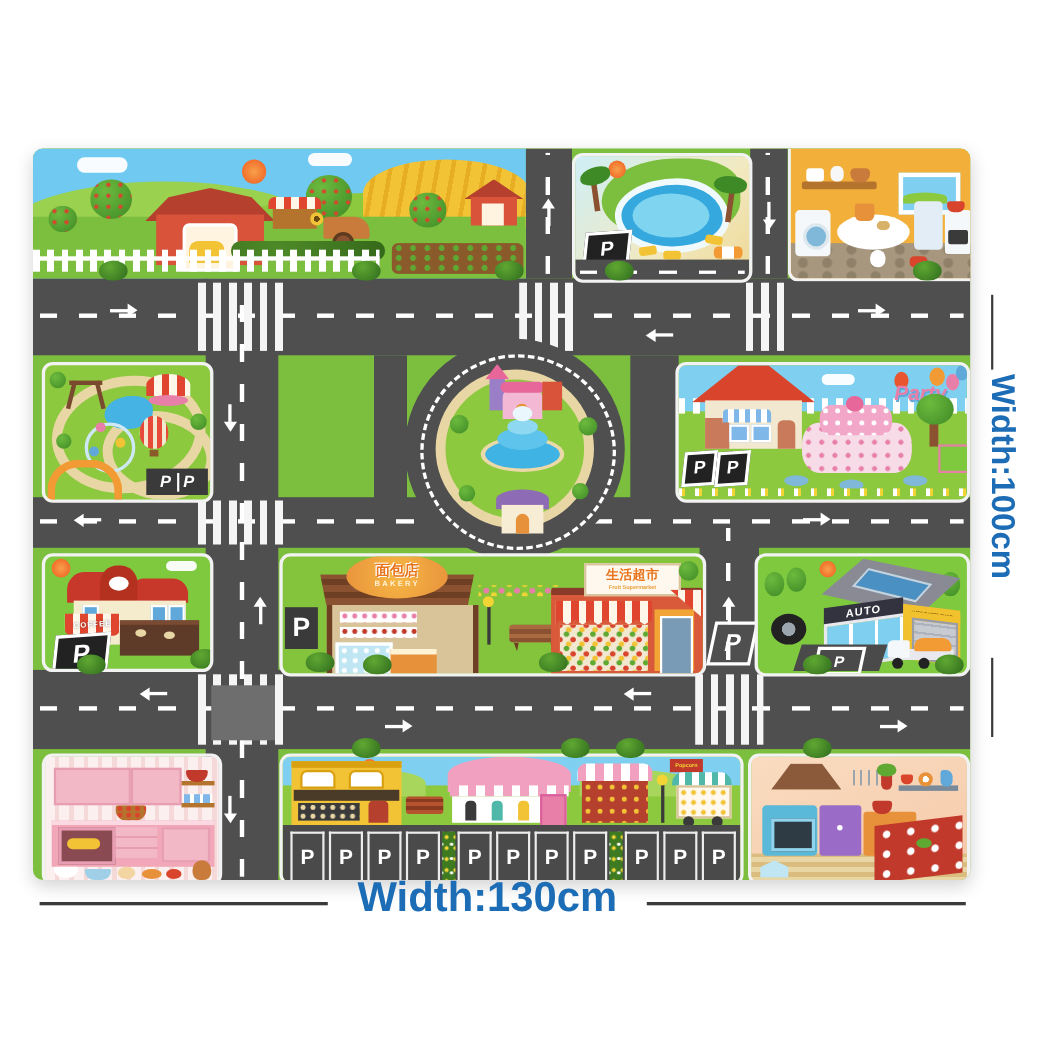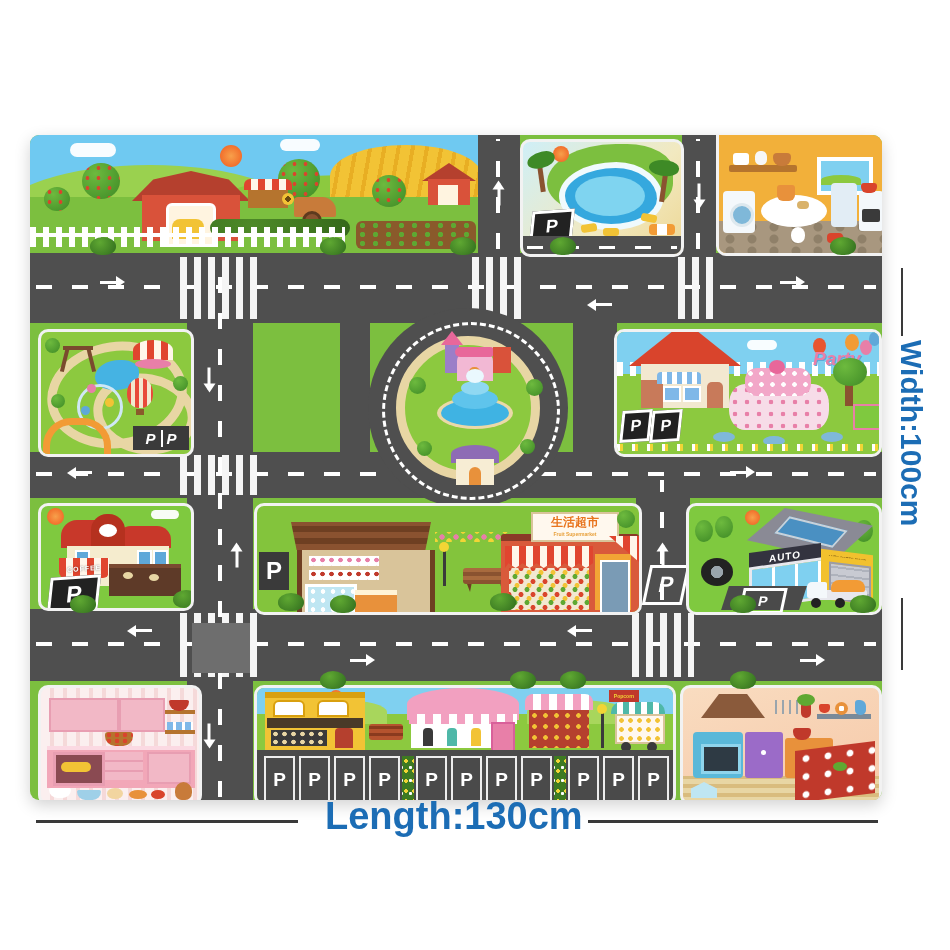--- a/index.html
+++ b/index.html
@@ -269,20 +269,24 @@
     <div class="a" style="left:108px;top:68px;width:10px;height:7px;background:#E8D6A4;border-radius:50%;"></div>
     <div class="a psign" style="left:8px;top:70px;width:44px;height:30px;font-size:23px;">P</div>
     <div class="a bush" style="left:132px;top:84px;"></div>
   </div>
 
   <div class="a blk" style="left:224px;top:368px;width:382px;height:106px;background:#83C43C;">
 
     <div class="a psign" style="left:2px;top:46px;width:30px;height:38px;font-size:24px;border:none;transform:none;background:#3A3A3A;">P</div>
 
     <div class="a" style="left:34px;top:16px;width:140px;height:28px;background:repeating-linear-gradient(0deg,#8A5230 0 6px,#6E3F22 6px 12px);clip-path:polygon(4% 100%,0 0,100% 0,96% 100%);"></div>
+    <div class="a" style="left:58px;top:-2px;width:92px;height:40px;background:radial-gradient(circle at 50% 45%,#F7B845,#E8913B);border-radius:50%;text-align:center;">
+      <span style="display:block;margin-top:6px;font-size:13px;font-weight:bold;color:#E8741E;text-shadow:1px 1px 0 #fff,-1px -1px 0 #fff;">面包店</span>
+      <span style="display:block;font-size:7px;font-weight:bold;color:#FFF3D5;letter-spacing:2px;">BAKERY</span>
+    </div>
     <div class="a" style="left:40px;top:44px;width:128px;height:62px;background:#D9C49A;border-left:5px solid #6E3F22;border-right:5px solid #6E3F22;"></div>
     <div class="a" style="left:52px;top:50px;width:70px;height:10px;background:#fff;background-image:radial-gradient(circle,#E87FA8 2px,transparent 2.6px);background-size:9px 8px;"></div>
     <div class="a" style="left:52px;top:64px;width:70px;height:10px;background:#fff;background-image:radial-gradient(circle,#C0392B 2px,transparent 2.6px);background-size:9px 8px;"></div>
     <div class="a" style="left:48px;top:78px;width:46px;height:28px;background:#BFE6F2;border:3px solid #fff;background-image:radial-gradient(circle,#fff 2px,transparent 2.6px);background-size:10px 9px;"></div>
     <div class="a" style="left:98px;top:84px;width:42px;height:22px;background:#E8913B;border-top:5px solid #FFF3D5;"></div>
 
     <div class="a" style="left:178px;top:26px;width:78px;height:10px;background-image:radial-gradient(circle,#E87FA8 2.4px,transparent 3px),radial-gradient(circle,#F2D535 2.4px,transparent 3px);background-size:14px 10px,14px 10px;background-position:0 0,7px 4px;"></div>
     <div class="a" style="left:186px;top:42px;width:3px;height:38px;background:#3A3A3A;"></div>
     <div class="a" style="left:182px;top:36px;width:10px;height:10px;border-radius:50%;background:#F2D535;"></div>
     <div class="a" style="left:206px;top:62px;width:46px;height:16px;background:repeating-linear-gradient(0deg,#8A5230 0 4px,#A86A3E 4px 8px);border-radius:3px;"></div>
@@ -446,14 +450,14 @@
   <div class="a bush" style="left:700px;top:536px;"></div>
 
  </div>
 
  <div class="a dim-line" style="left:901px;top:268px;width:2px;height:68px;"></div>
  <div class="a dim-line" style="left:901px;top:598px;width:2px;height:72px;"></div>
  <div class="a dim-text" style="left:884px;top:340px;height:260px;width:44px;writing-mode:vertical-rl;font-size:30px;">Width:100cm</div>
 
  <div class="a dim-line" style="left:36px;top:820px;width:262px;height:3px;"></div>
  <div class="a dim-line" style="left:588px;top:820px;width:290px;height:3px;"></div>
- <div class="a dim-text" style="left:325px;top:795px;font-size:38px;">Length:130cm</div>
+ <div class="a dim-text" style="left:325px;top:795px;font-size:38px;">Width:130cm</div>
 </div>
 
 </body></html>

